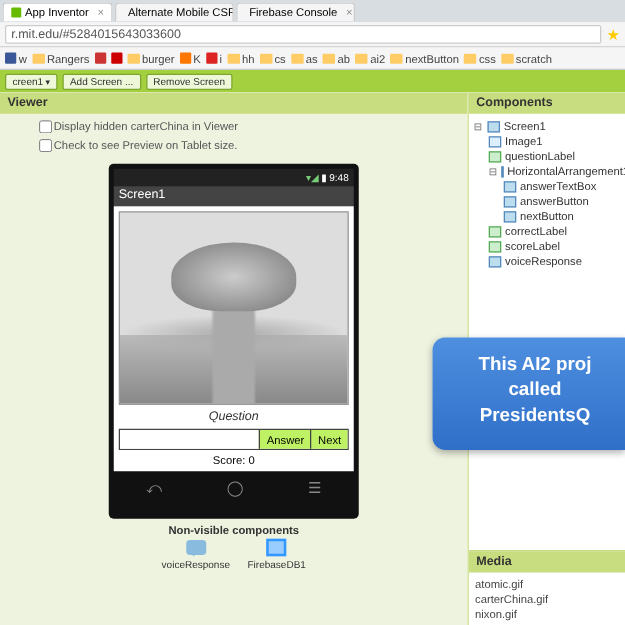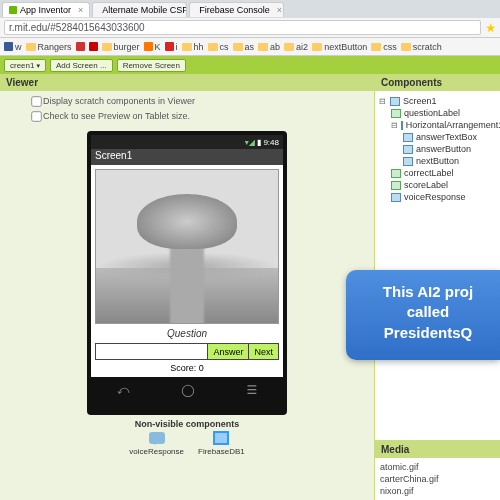--- a/index.html
+++ b/index.html
@@ -170,21 +170,21 @@
   <span class="ai-btn dropdown">creen1</span>
   <span class="ai-btn">Add Screen ...</span>
   <span class="ai-btn">Remove Screen</span>
 </div>
 
 <div class="workspace">
 
   <div class="center">
     <div class="panel-title">Viewer</div>
     <div class="viewer-opts">
-      <div><input type="checkbox" style=""><span>Display scratch components in Viewer</span></div>
+      <div><input type="checkbox" style=""><span>Display hidden carterChina in Viewer</span></div>
       <div><input type="checkbox" style=""><span>Check to see Preview on Tablet size.</span></div>
     </div>
 
     <div class="phone">
       <div class="status">
         <span class="sig">▾◢</span>
         <span>▮</span>
         <span>9:48</span>
       </div>
       <div class="appbar">Screen1</div>
@@ -218,20 +218,24 @@
 
   <div class="right">
     <div class="panel-title">Components</div>
     <div class="tree">
       <div class="row">
           <span class="toggle">⊟</span>
           <span class="tico"></span>
           <span>Screen1</span>
         </div>
       <div class="row ind1">
+          <span class="tico img-ico"></span>
+          <span>Image1</span>
+        </div>
+      <div class="row ind1">
           <span class="tico green-ico"></span>
           <span>questionLabel</span>
         </div>
       <div class="row ind1">
           <span class="toggle">⊟</span>
           <span class="tico"></span>
           <span>HorizontalArrangement1</span>
         </div>
       <div class="row ind2">
           <span class="tico"></span>

